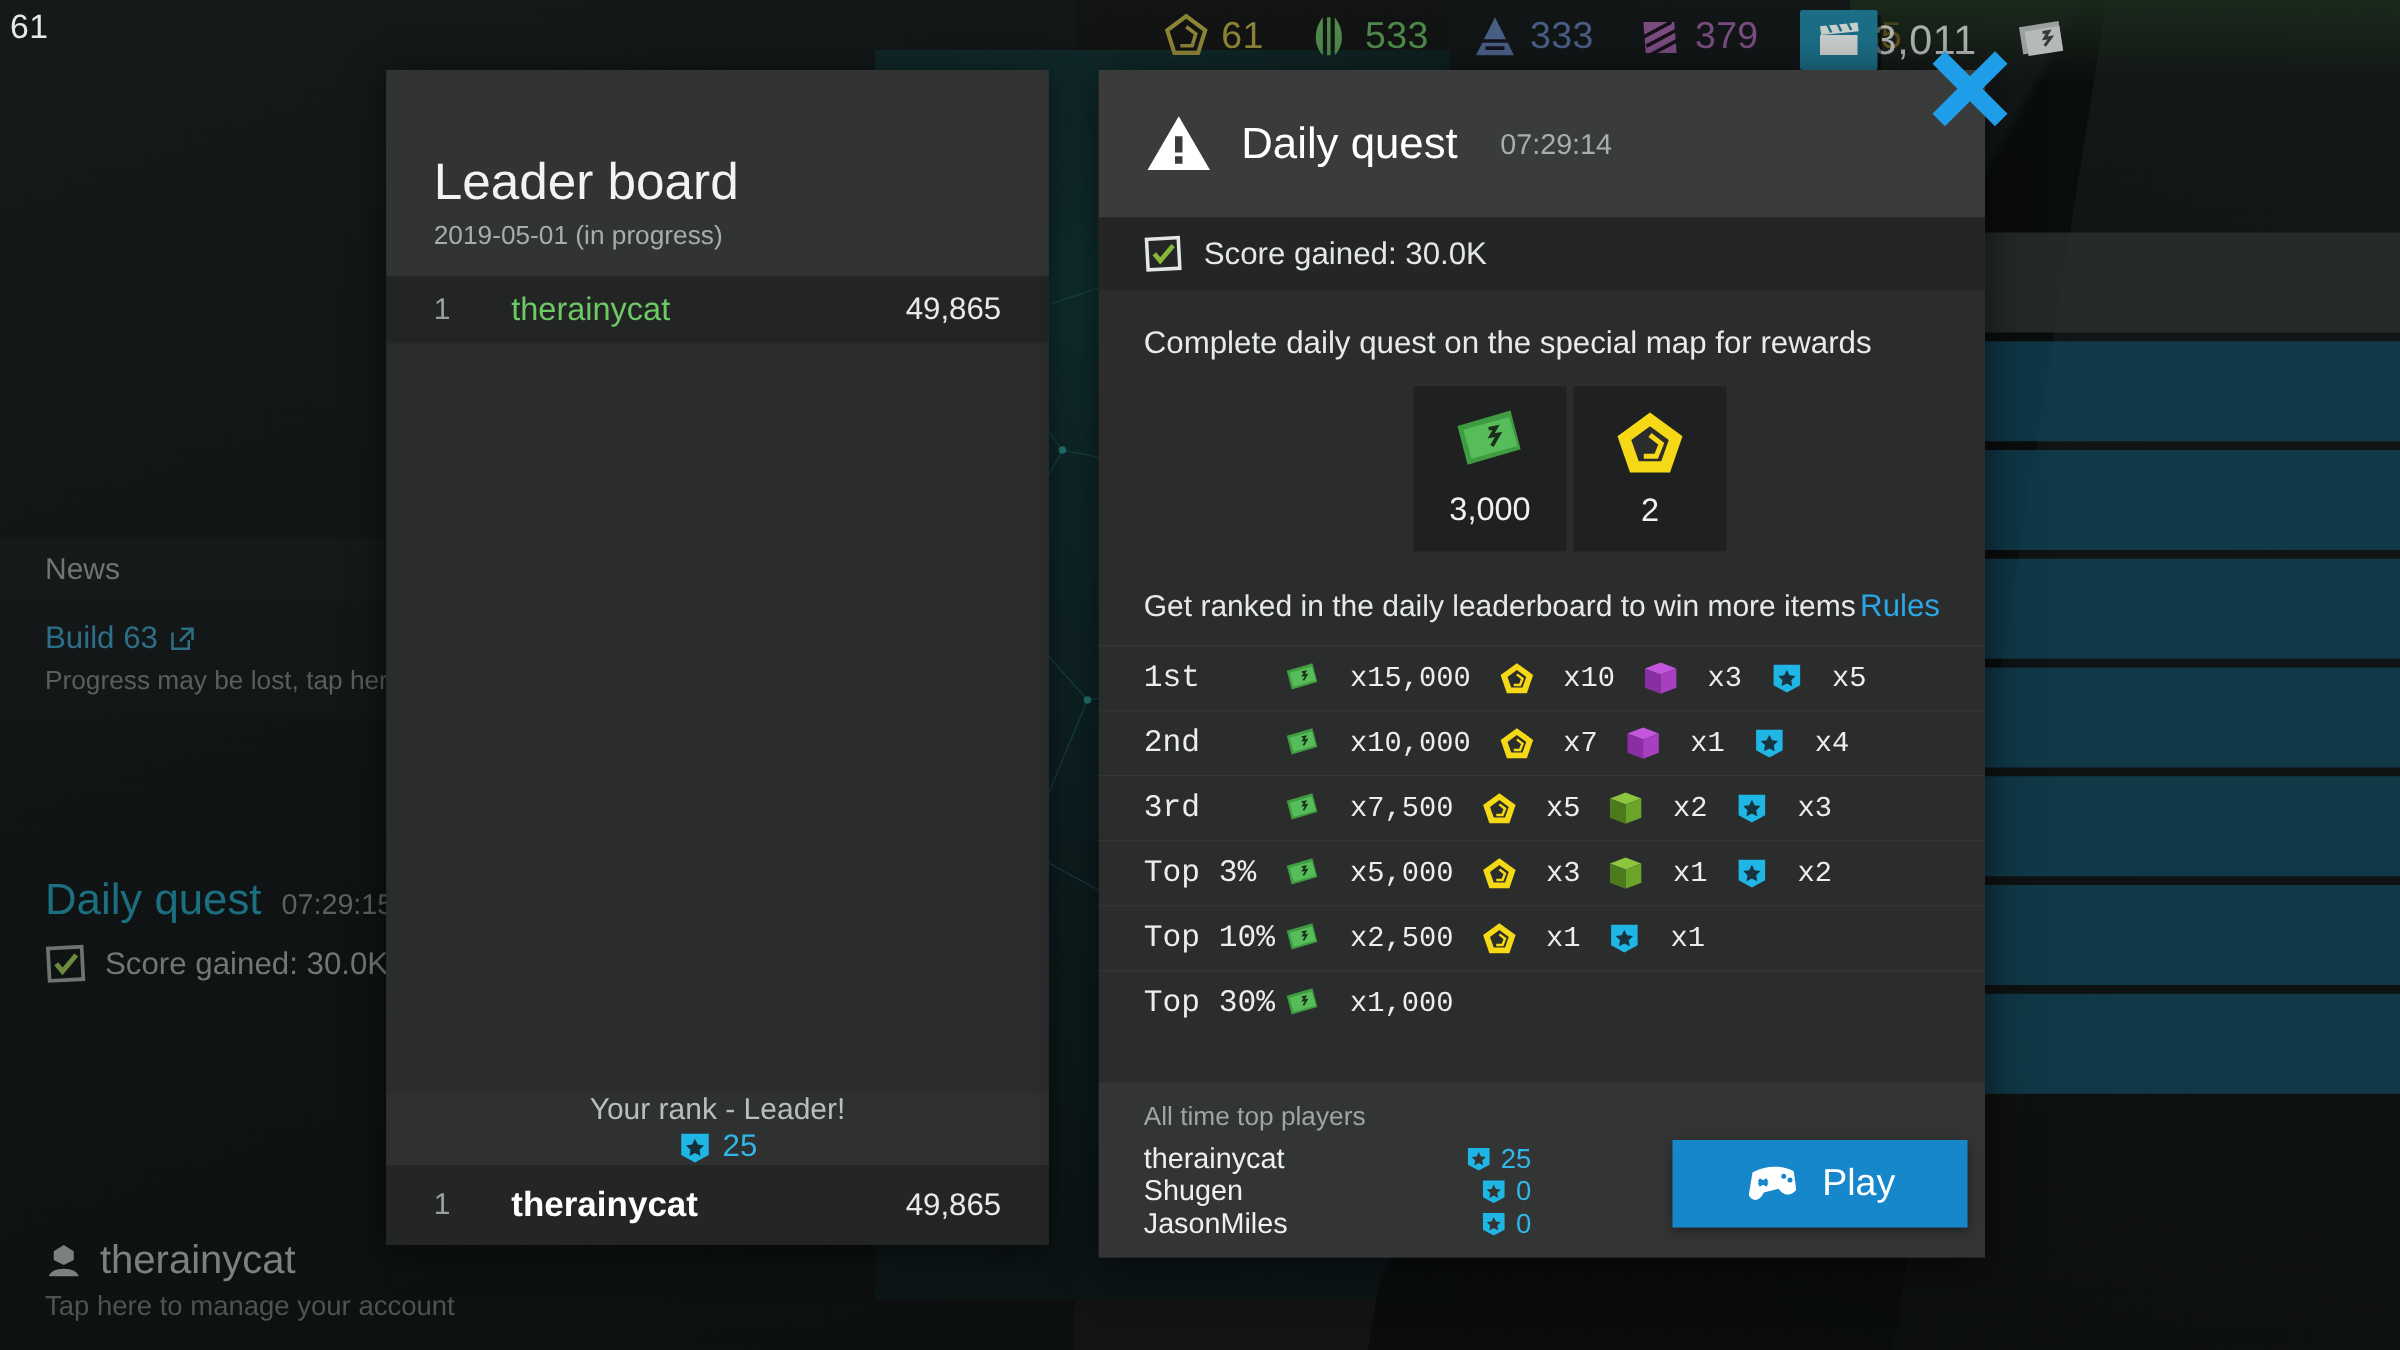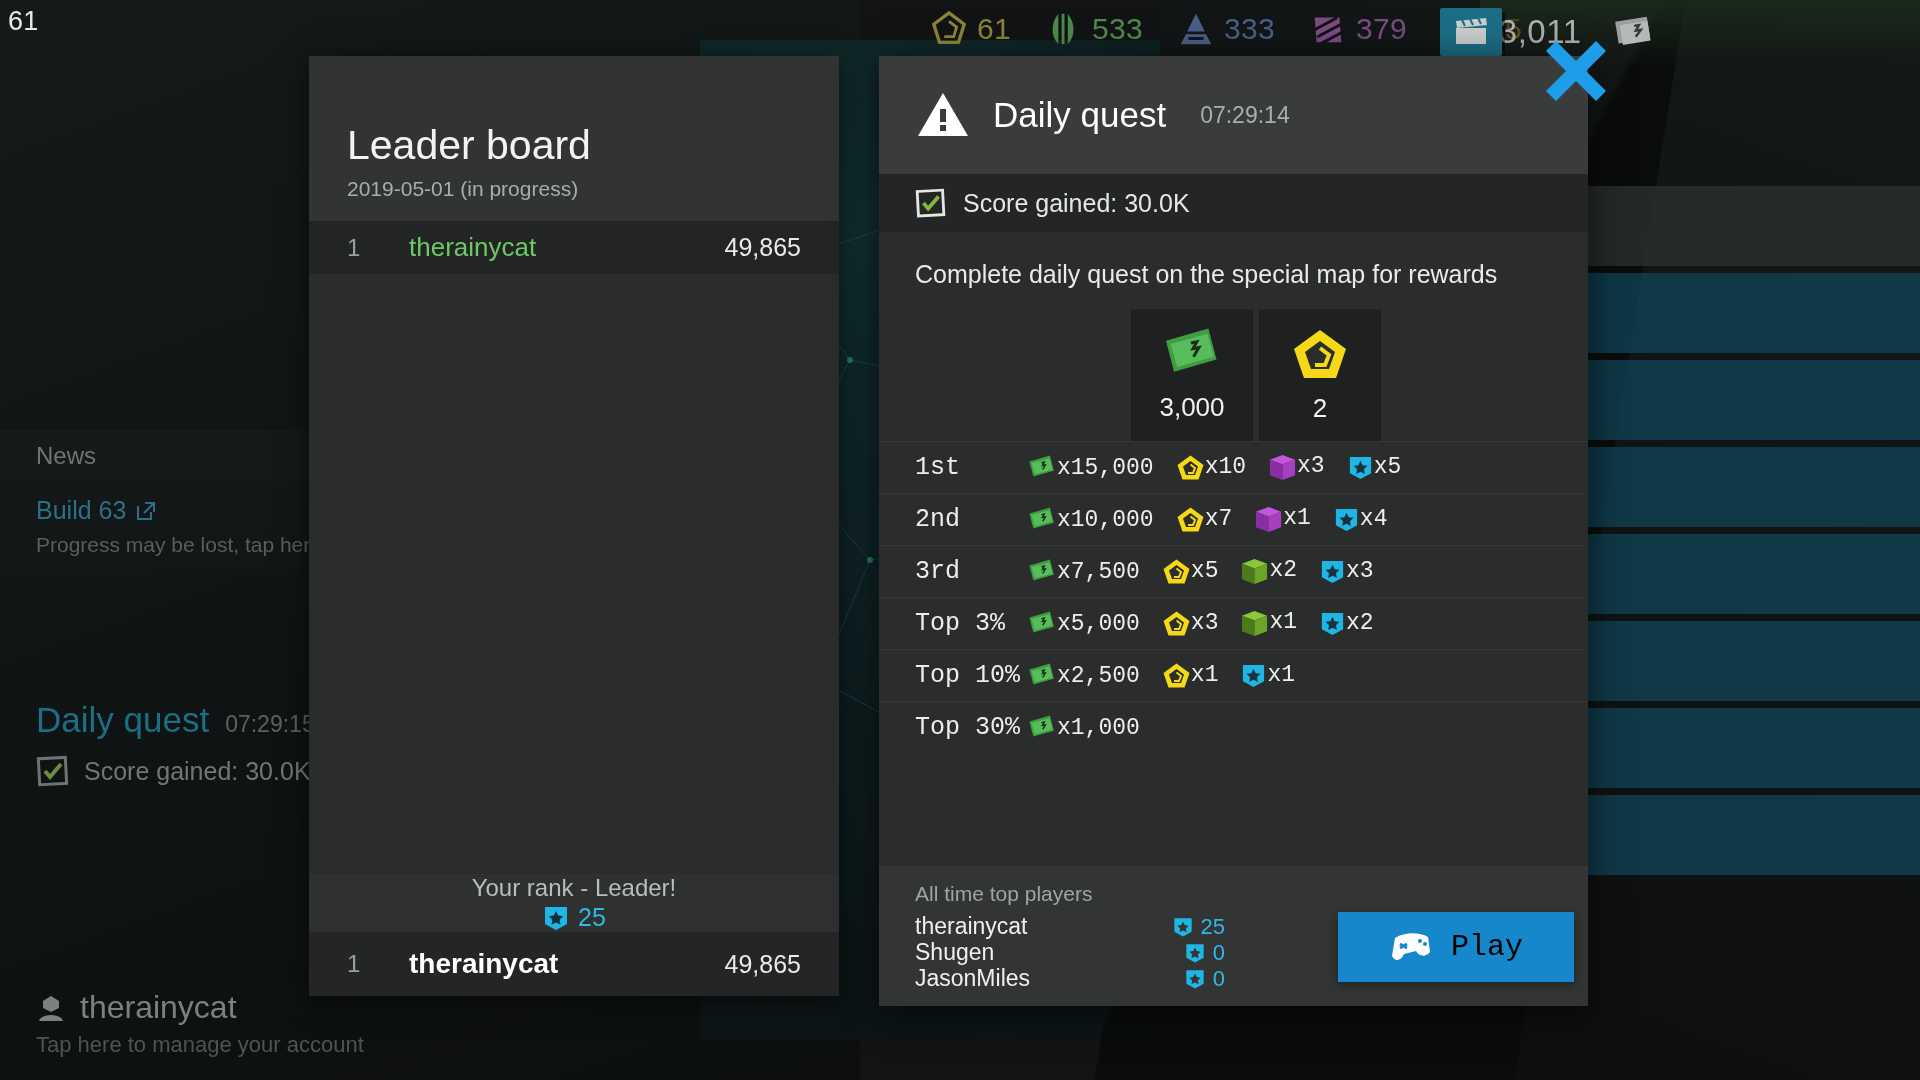--- a/index.html
+++ b/index.html
@@ -176,39 +176,39 @@
     padding: 30px 36px 16px; font-size: 24px; color:#e6e9e8;
   }
   .rules-link { color:#2ba6e8; font-size: 25px; }
 
   .tier-row {
     display:flex; align-items:center; height: 52px;
     padding: 0 36px; border-top: 1px solid #343636; font-family: Liberation Mono, monospace;
   }
   .tier-name { width: 112px; font-size: 25px; color:#eceeed; }
   .tier-items { display:flex; align-items:center; gap: 22px; }
-  .tier-item { display:flex; align-items:flex-start; gap: 0; }
+  .tier-item { display:flex; align-items:center; gap: 23px; }
   .tier-qty { font-size: 23px; color:#eceeed; }
 
   .alltime {
     position:absolute; left: 0; right: 0; bottom: 0;
     background:#333535; padding: 16px 36px 20px; height: 140px;
   }
   .alltime-title { font-size: 21px; color:#a0a5a4; margin-bottom: 8px; }
   .at-row { display:flex; align-items:center; justify-content:space-between; width: 310px; }
   .at-name { font-size: 23px; color:#eef0ef; line-height: 1.12; }
   .at-val { display:flex; align-items:center; gap: 7px; font-size: 22px; color:#2fb8e8; }
 
   .play-btn {
     position:absolute; right: 14px; bottom: 24px;
     width: 236px; height: 70px; background:#1787cc;
     display:flex; align-items:center; justify-content:center; gap: 18px;
     box-shadow: 0 3px 10px rgba(0,0,0,.4);
   }
-  .play-label { font-size: 30px; color:#000000;font-family:Liberation Mono, monospace; }
+  .play-label { font-size: 30px; color:#ffffff; }
 
   .close-x { position:absolute; left: 1543px; top: 38px; width: 66px; height: 66px; }
 </style>
 </head>
 <body>
 
 <div id="root">
 
   <div class="bg-scene">
     <div class="bg-left-dark"></div>
@@ -492,20 +492,24 @@
       <div class="rbox">
         <svg width="58" height="54" viewBox="0 0 58 54">
           <path d="M29 3 L55 22 L45 51 L13 51 L3 22 Z" fill="#f5d916"></path>
           <path d="M29 14 L44 25 L38 42 L20 42 L14 25 Z" fill="#2b2d2d"></path>
           <path d="M29 21 L38 28 L34 38 L24 38" fill="none" stroke="#f5d916" stroke-width="4"></path>
         </svg>
         <span class="rbox-val">2</span>
       </div>
     </div>
 
+    <div class="dq-rank-line">
+      <span>Get ranked in the daily leaderboard to win more items</span>
+      <span class="rules-link">Rules</span>
+    </div>
 
     <div class="tier-row">
       <span class="tier-name">1st</span>
       <span class="tier-items">
         <span class="tier-item">
           <svg width="30" height="26" viewBox="0 0 62 52">
               <g transform="rotate(-11 31 26)">
                 <path d="M8 8 L52 4 L54 36 L10 40 Z" fill="#3f9c41"></path>
                 <path d="M12 12 L50 9 L52 33 L14 36 Z" fill="#57bd5b"></path>
                 <path d="M32 15 l6 0 -5 6 6 0 -7 8" fill="none" stroke="#1b2e1c" stroke-width="3"></path>

